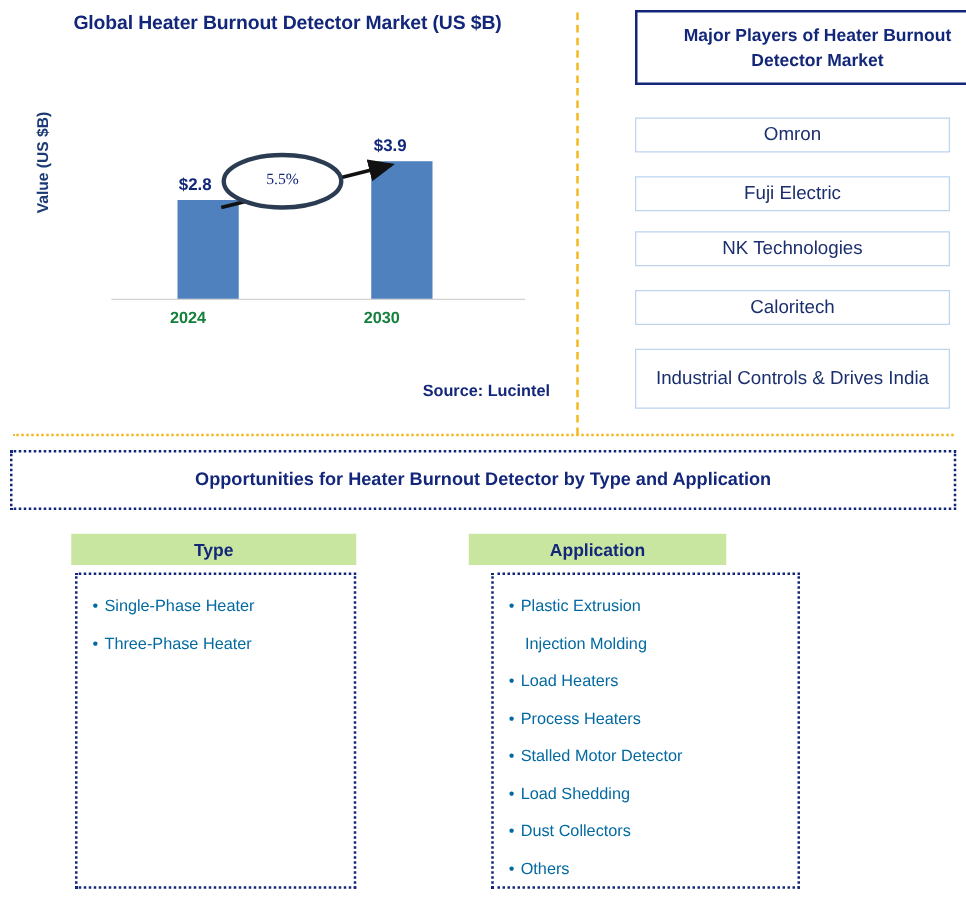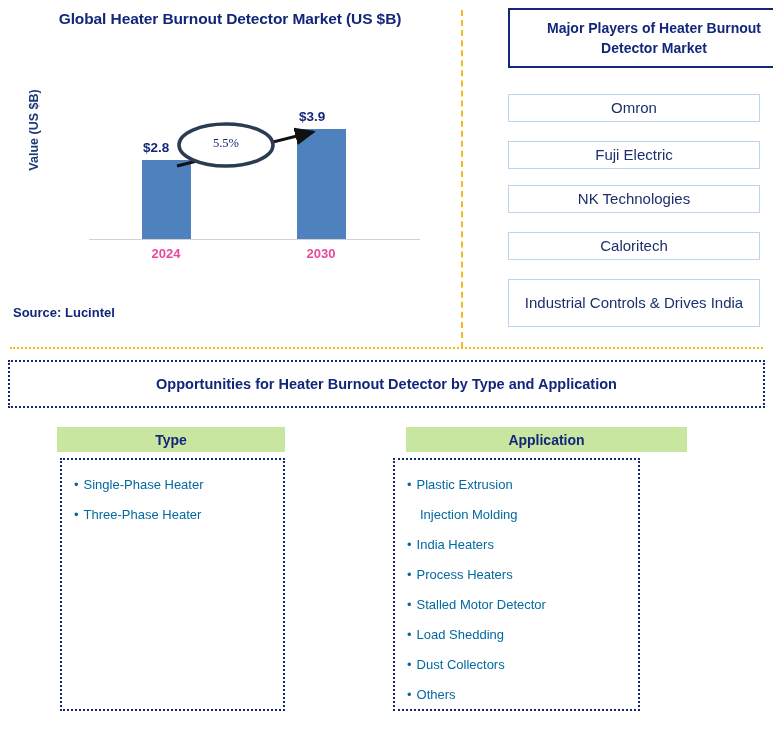--- a/index.html
+++ b/index.html
@@ -81,24 +81,24 @@
     font-weight: bold;
     color: #13277a;
     white-space: nowrap;
   }
   #value-2024 { left: 68px;  top: 40px; }
   #value-2030 { left: 224px; top: 2px; }
   .cat-label {
     position: absolute;
     top: 136px;
     width: 60px;
-    text-align: center;
+    text-align: left;
     font-size: 13px;
     font-weight: bold;
-    color: #ec4899;
+    color: #15803d;
   }
   #cat-2024 { left: 61px; }
   #cat-2030 { left: 216px; }
 
   #cagr-svg {
     position: absolute;
     left: 100px;
     top: 8px;
     width: 160px;
     height: 60px;
@@ -113,25 +113,25 @@
     font-size: 12.5px;
     font-weight: normal;
     color: #13277a;
     font-family: "Liberation Serif", serif;
   }
 
   #source-note {
     position: absolute;
     left: 0;
     top: 305px;
-    width: 484px;
+    width: 440px;
+    text-align: right;
     font-size: 13px;
     font-weight: bold;
     color: #13277a;
-    margin-left: 13px;
   }
 
   
   #vertical-divider {
     position: absolute;
     left: 461px;
     top: 10px;
     width: 0;
     height: 338px;
     border-left: 2px dashed #f5b820;
@@ -214,21 +214,21 @@
     height: 25px;
     background: #c9e6a1;
     display: flex;
     align-items: center;
     justify-content: center;
     font-size: 14px;
     font-weight: bold;
     color: #13277a;
   }
   #type-header { left: 57px; top: 427px; width: 228px; }
-  #application-header { left: 406px; top: 427px; width: 281px; }
+  #application-header { left: 375px; top: 427px; width: 206px; }
 
   .list-box {
     position: absolute;
     box-sizing: border-box;
     border: 2px dotted #13277a;
     background: #ffffff;
     padding: 10px 12px 0 12px;
   }
   #type-list-box { left: 60px; top: 458px; width: 225px; height: 253px; }
   #application-list-box { left: 393px; top: 458px; width: 247px; height: 253px; }
@@ -309,21 +309,21 @@
   </div>
 
   <div class="list-box" id="application-list-box">
     <div class="list-item">
       <span class="bullet">•</span><span>Plastic Extrusion</span>
     </div>
     <div class="list-item no-bullet">
       <span>Injection Molding</span>
     </div>
     <div class="list-item">
-      <span class="bullet">•</span><span>India Heaters</span>
+      <span class="bullet">•</span><span>Load Heaters</span>
     </div>
     <div class="list-item">
       <span class="bullet">•</span><span>Process Heaters</span>
     </div>
     <div class="list-item">
       <span class="bullet">•</span><span>Stalled Motor Detector</span>
     </div>
     <div class="list-item">
       <span class="bullet">•</span><span>Load Shedding</span>
     </div>

